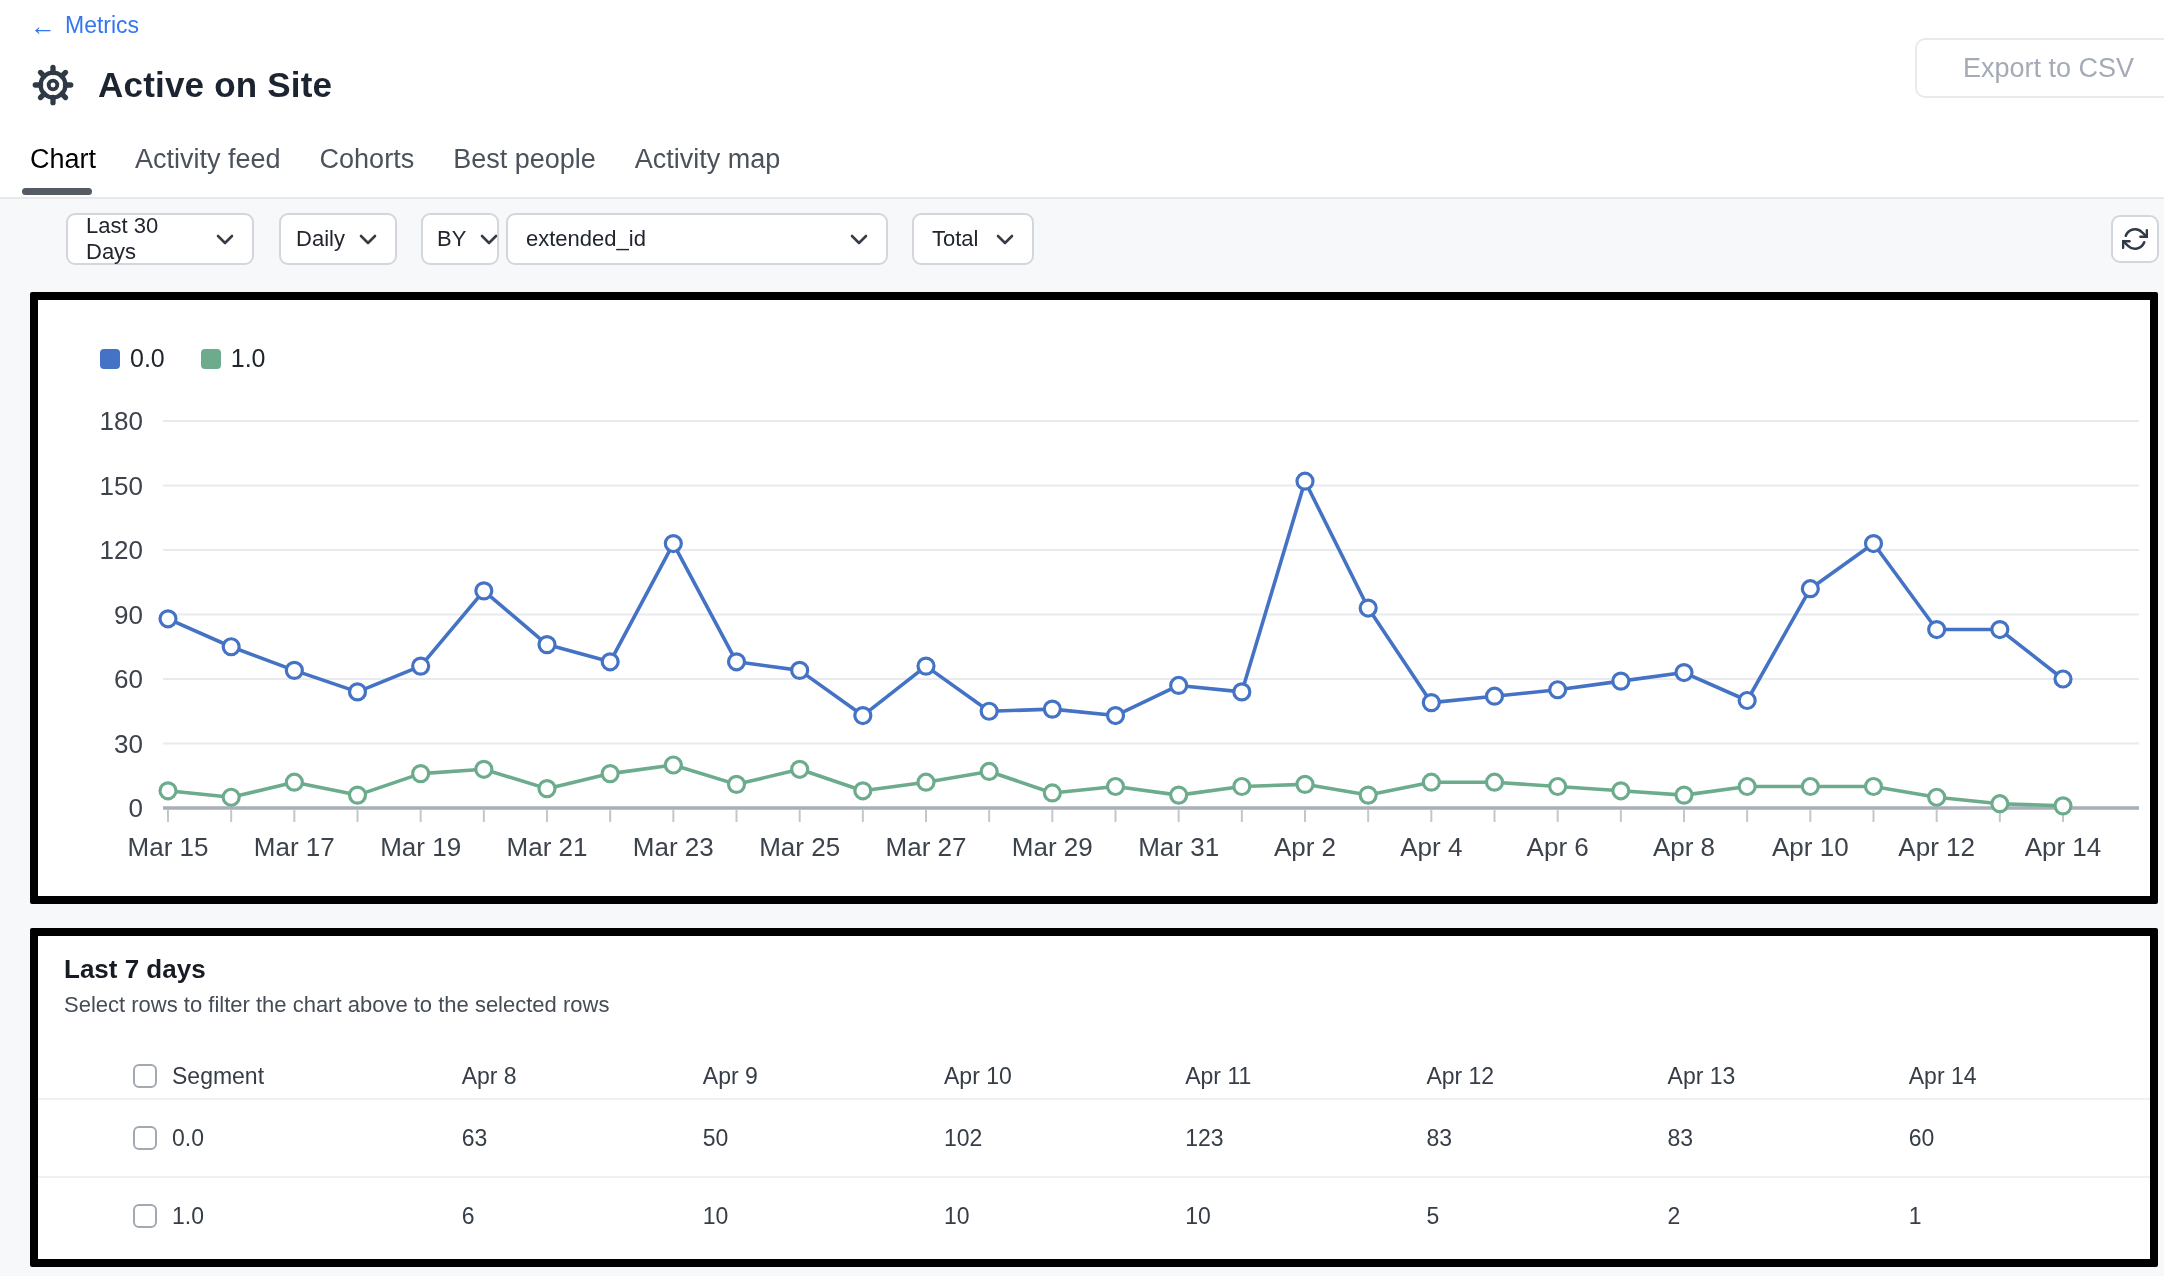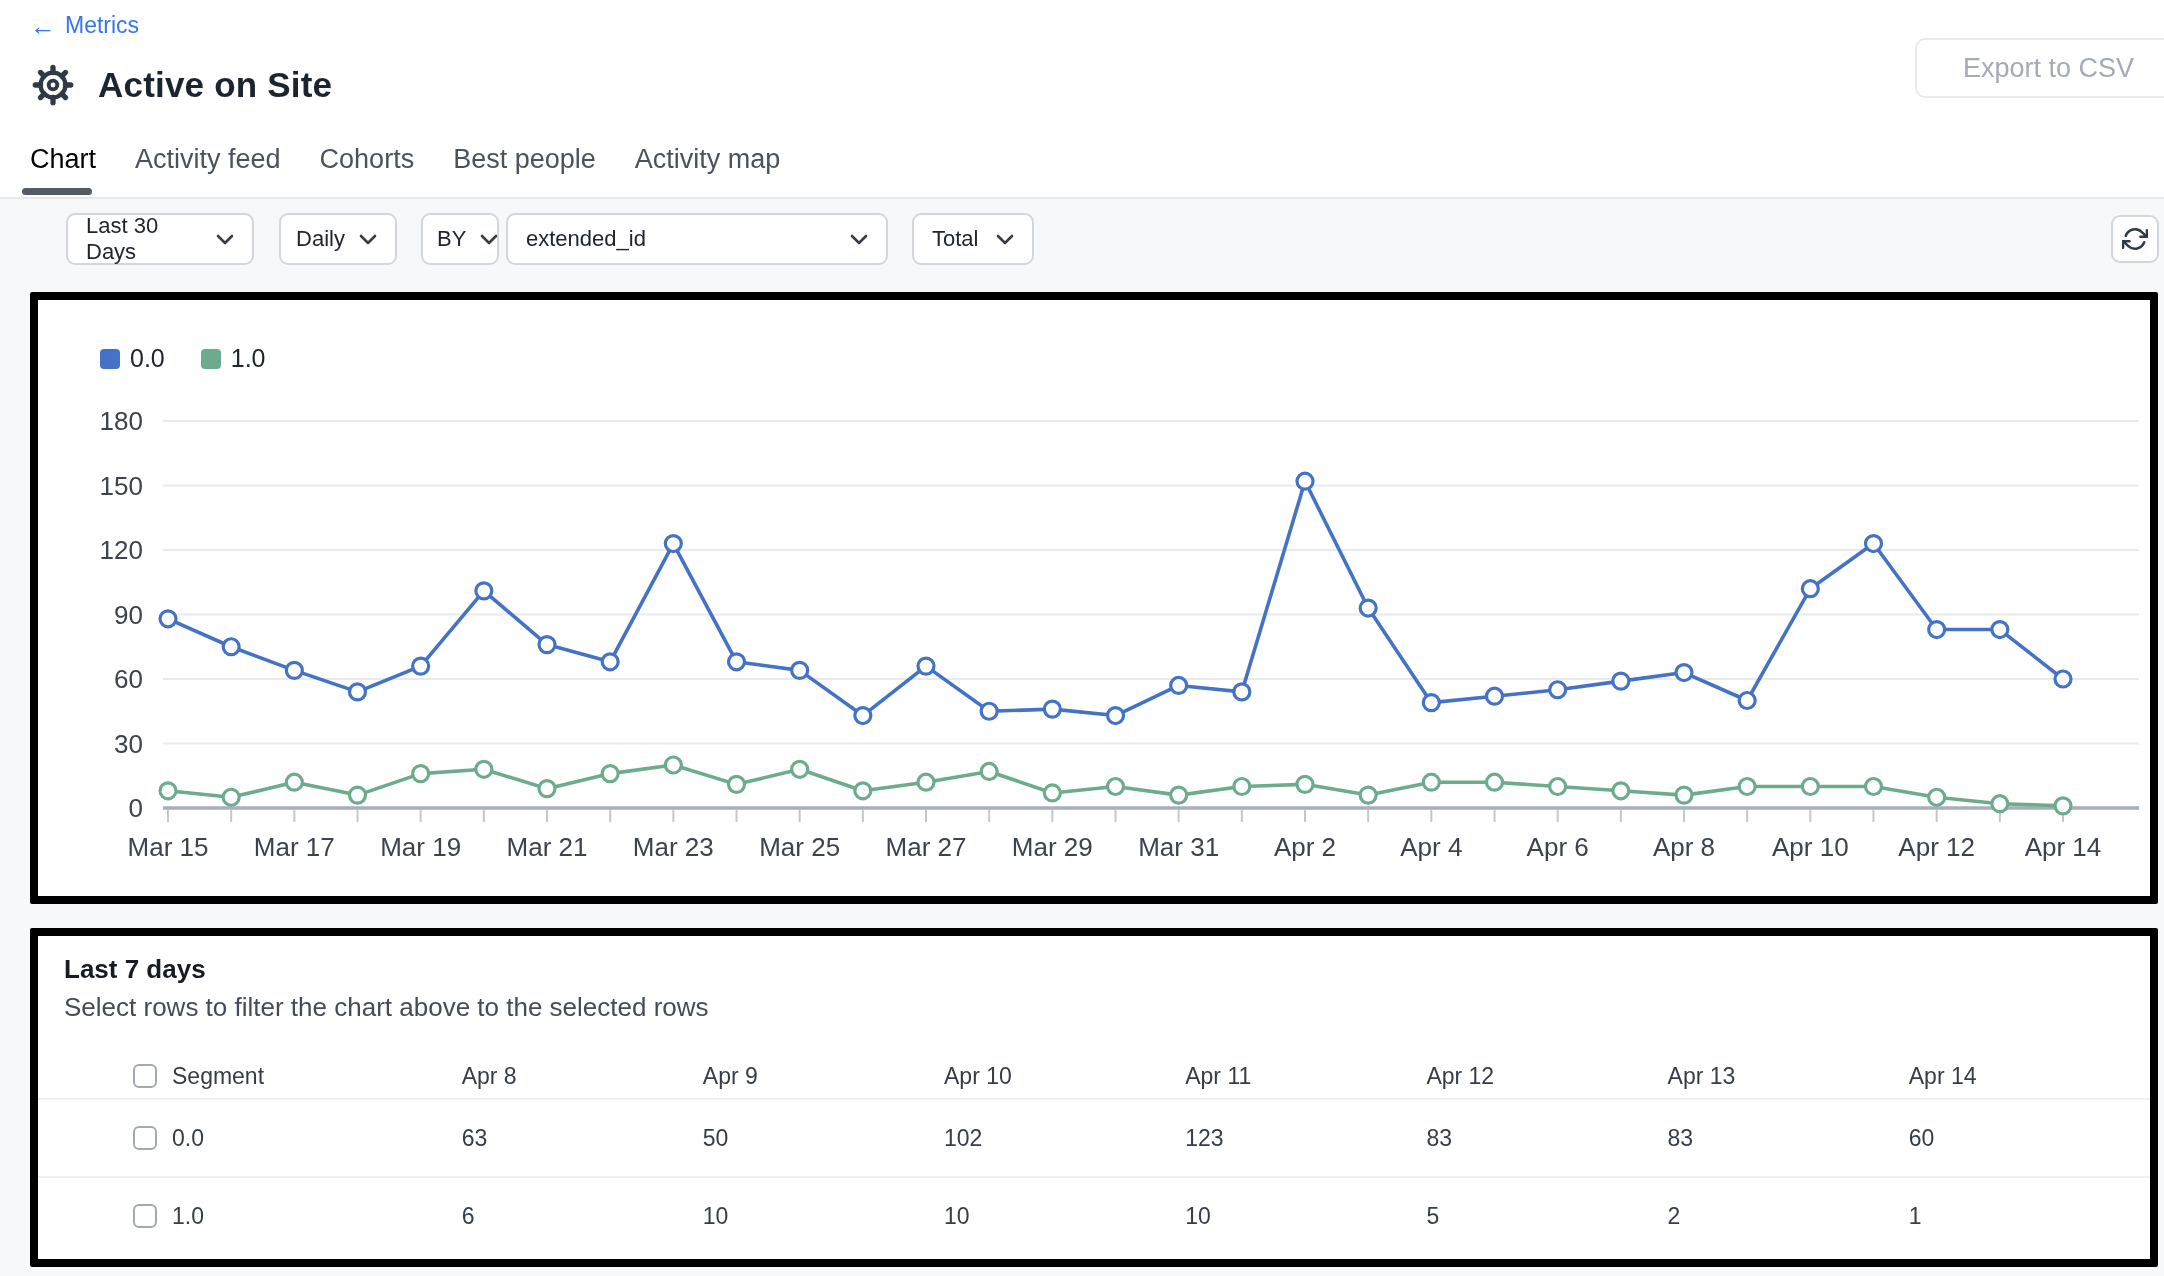--- a/index.html
+++ b/index.html
@@ -62,21 +62,21 @@
   .card { position:absolute; background:#ffffff; border:8px solid #000000; border-radius:2px; }
   .chart-card { left:30px; top:292px; width:2128px; height:612px; }
   .table-card { left:30px; top:928px; width:2128px; height:339px; }
   .legend { position:absolute; left:62px; top:44px; display:flex; align-items:center; gap:36px; }
   .legend-item { display:flex; align-items:center; gap:10px; }
   .legend-swatch { width:20px; height:20px; border-radius:4px; }
   .legend-label { font-size:25px; color:#20262e; }
   .chart-svg { position:absolute; left:0; top:0; }
   
   .table-title { position:absolute; left:26px; top:18px; font-size:26px; font-weight:bold; color:#171c24; }
-  .table-subtitle { position:absolute; left:26px; top:56px; font-size:26px; color:#454c56; }
+  .table-subtitle { position:absolute; left:26px; top:56px; font-size:22px; color:#454c56; }
   .trow { position:absolute; left:0; width:100%; display:flex; align-items:center; padding-left:50px; }
   .trow.head { top:118px; height:44px; }
   .trow.r0 { top:162px; height:78px; border-top:2px solid #eef0f2; }
   .trow.r1 { top:240px; height:78px; border-top:2px solid #eef0f2; }
   .cell-seg { width:342px; display:flex; align-items:center; gap:15px;margin-left:45px; }
   .cell { width:251px; font-size:23px; color:#363d47; }
   .cell.colhead { color:#363d47; }
   .checkbox {
     width:24px; height:24px; flex:none; background:#fff;
     border:2.5px solid #a2a9b3; border-radius:6px; cursor:pointer;

